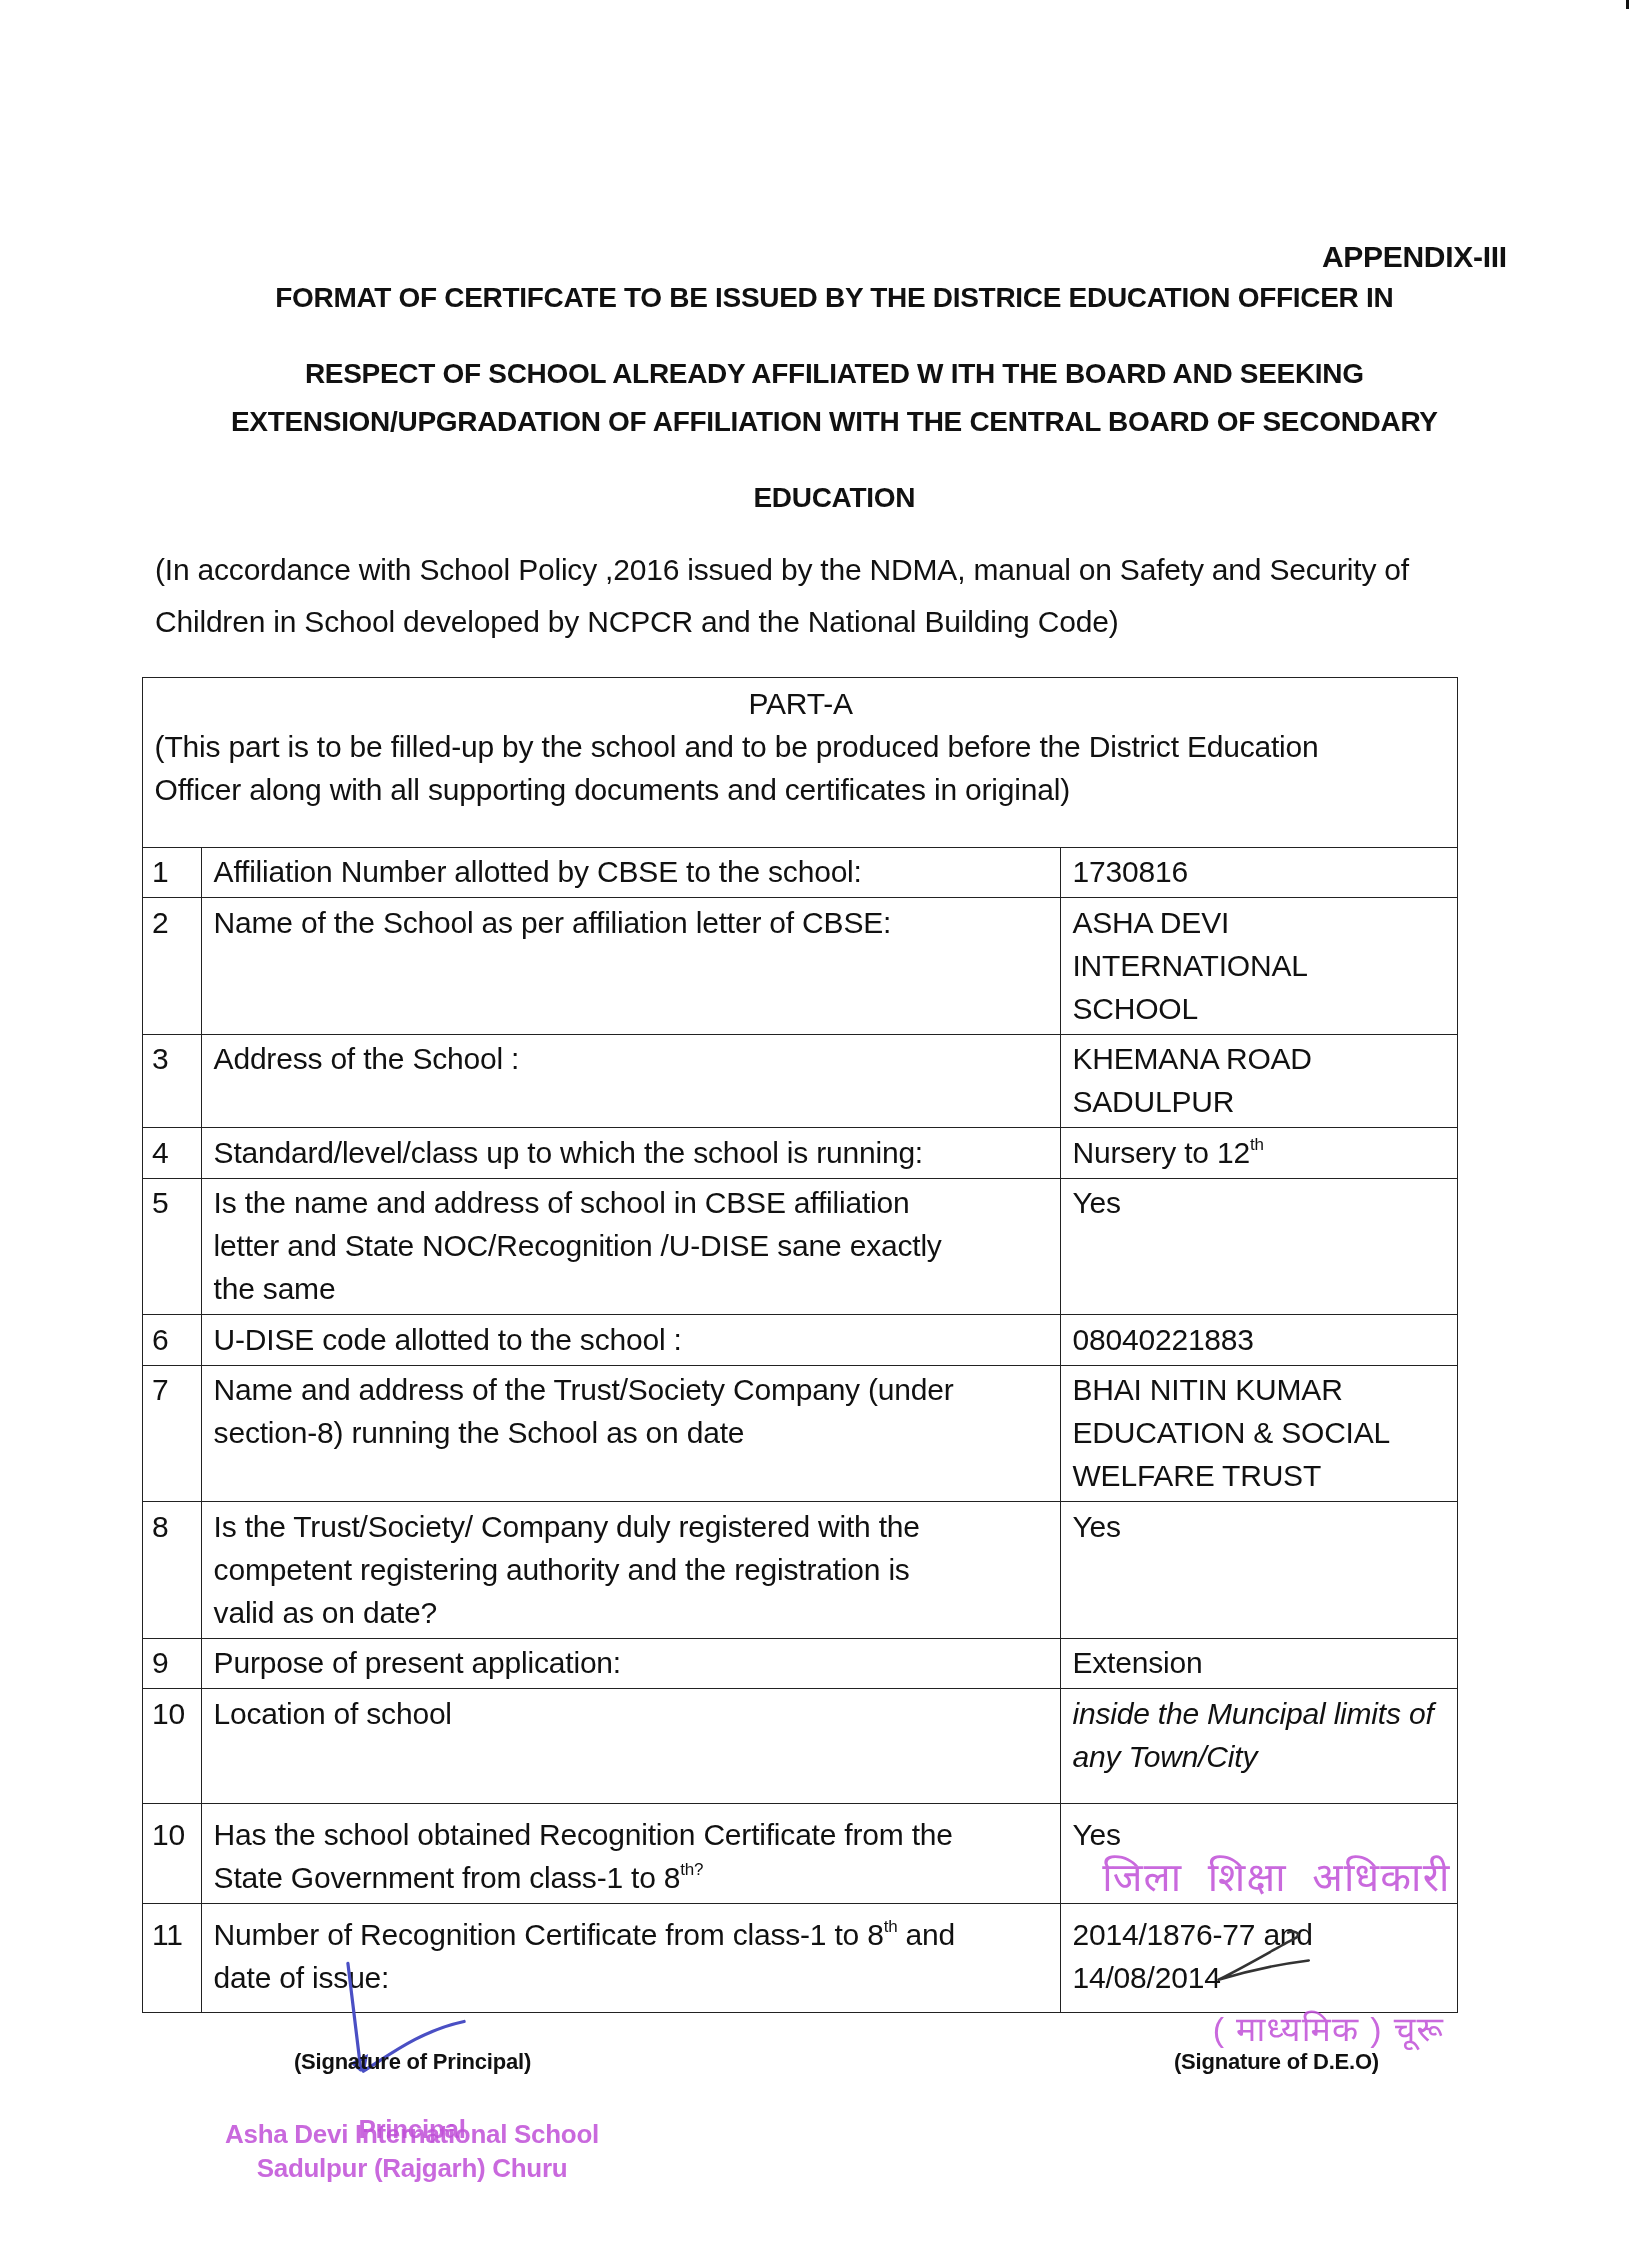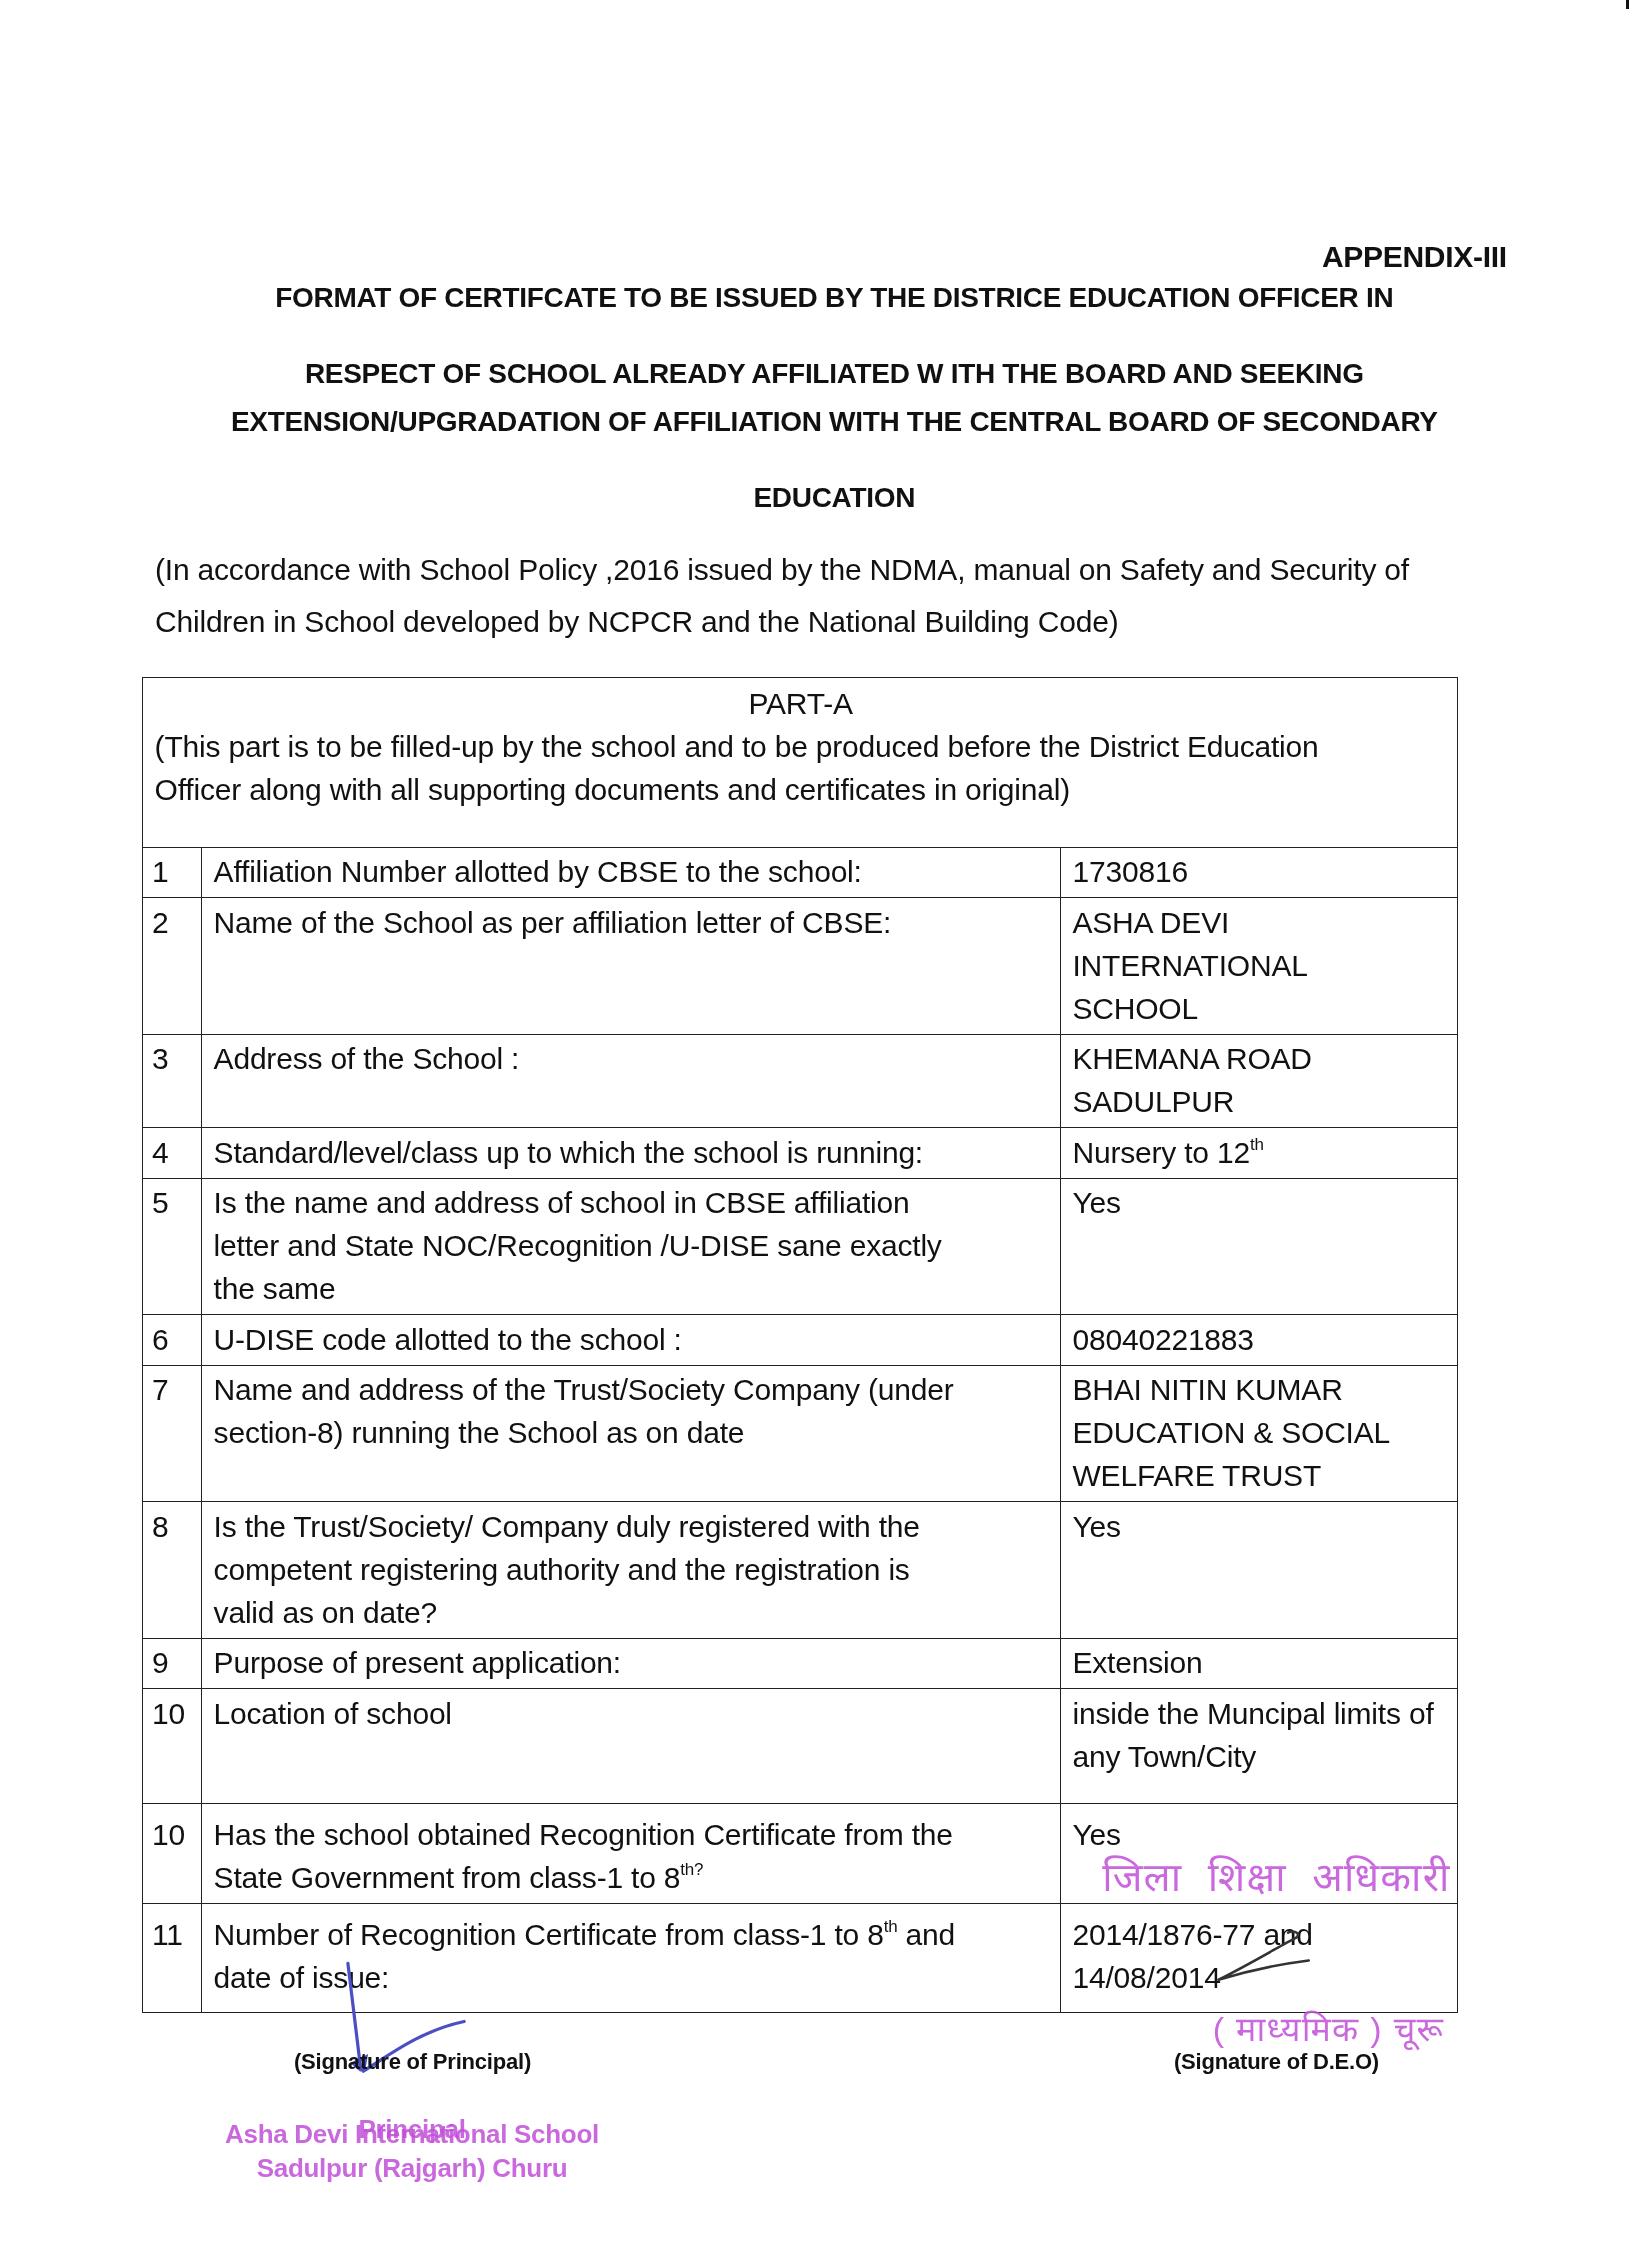--- a/index.html
+++ b/index.html
@@ -120,21 +120,21 @@
 
   <tr>
     <td class="c-num">9</td>
     <td class="c-q">Purpose of present application:</td>
     <td class="c-a">Extension</td>
   </tr>
 
   <tr>
     <td class="c-num">10</td>
     <td class="c-q">Location of school</td>
-    <td class="c-a" style="padding-bottom:25px;">
+    <td class="c-a" style="padding-bottom:25px;font-style:italic;">
       <div>inside the Muncipal limits of</div>
       <div>any Town/City</div>
     </td>
   </tr>
 
   <tr>
     <td class="c-num" style="padding-top:9px;">10</td>
     <td class="c-q" style="padding-top:9px; ">
       <div>Has the school obtained Recognition Certificate from the</div>
       <div><span>State Government from class-1 to 8</span><sup>th?</sup></div>

